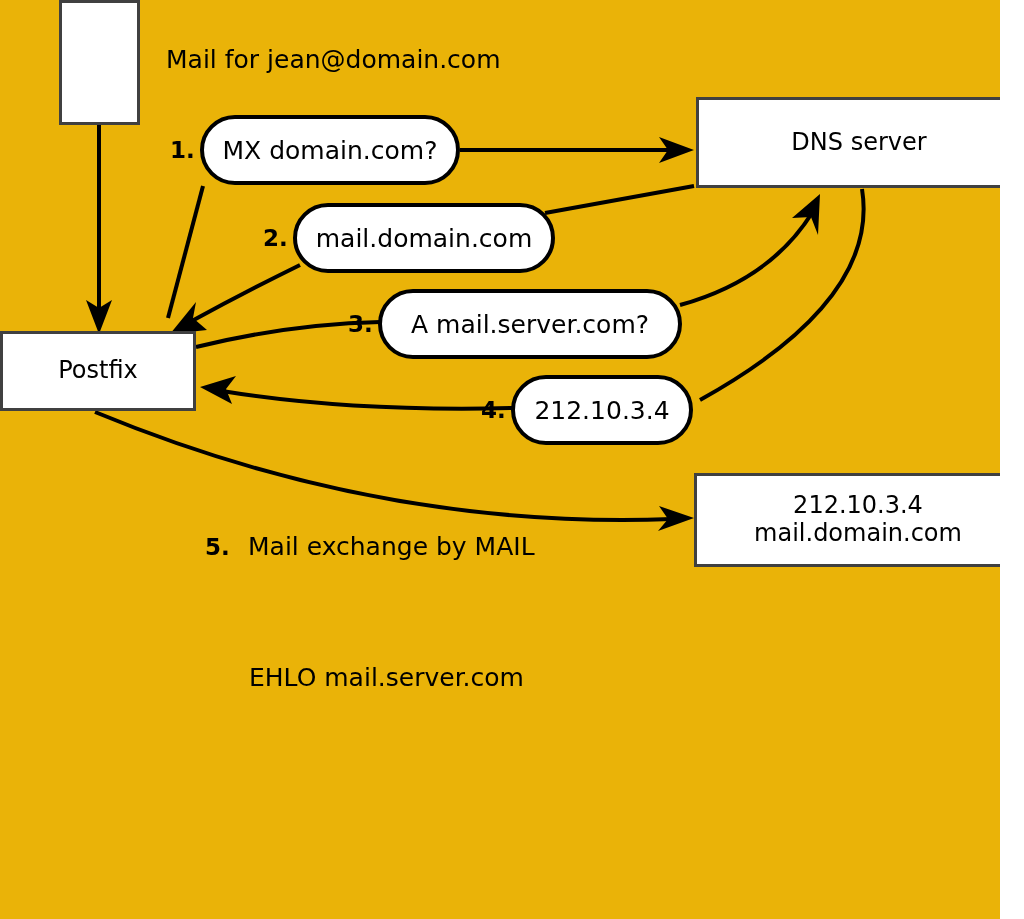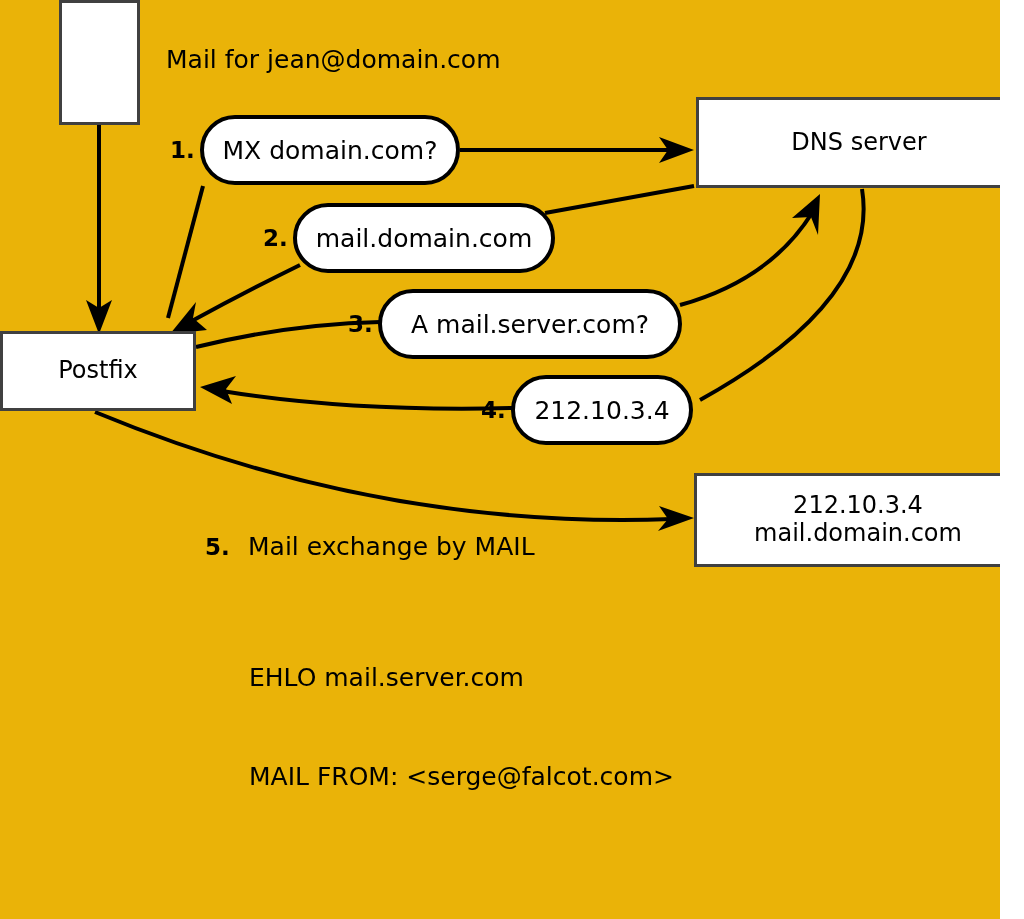--- a/index.html
+++ b/index.html
@@ -163,21 +163,20 @@
   <div class="node-box" style="left:694px; top:473px; width:328px; height:94px; flex-direction:column;">
     <span>212.10.3.4</span>
     <span>mail.domain.com</span>
   </div>
 
   <div class="step-num" style="left:205px; top:534px;">5.</div>
   <div class="free-text" style="left:248px; top:532px;">Mail exchange by MAIL</div>
 
   <div class="smtp-block" style="left:249px; top:595px;">
     <span class="smtp-line">EHLO mail.server.com</span>
-    <span class="smtp-line">MAIL FROM: &lt;serge@falcot.com&gt;</span>
     
     
     
     
     
     
     
   </div>
 
 </div>

